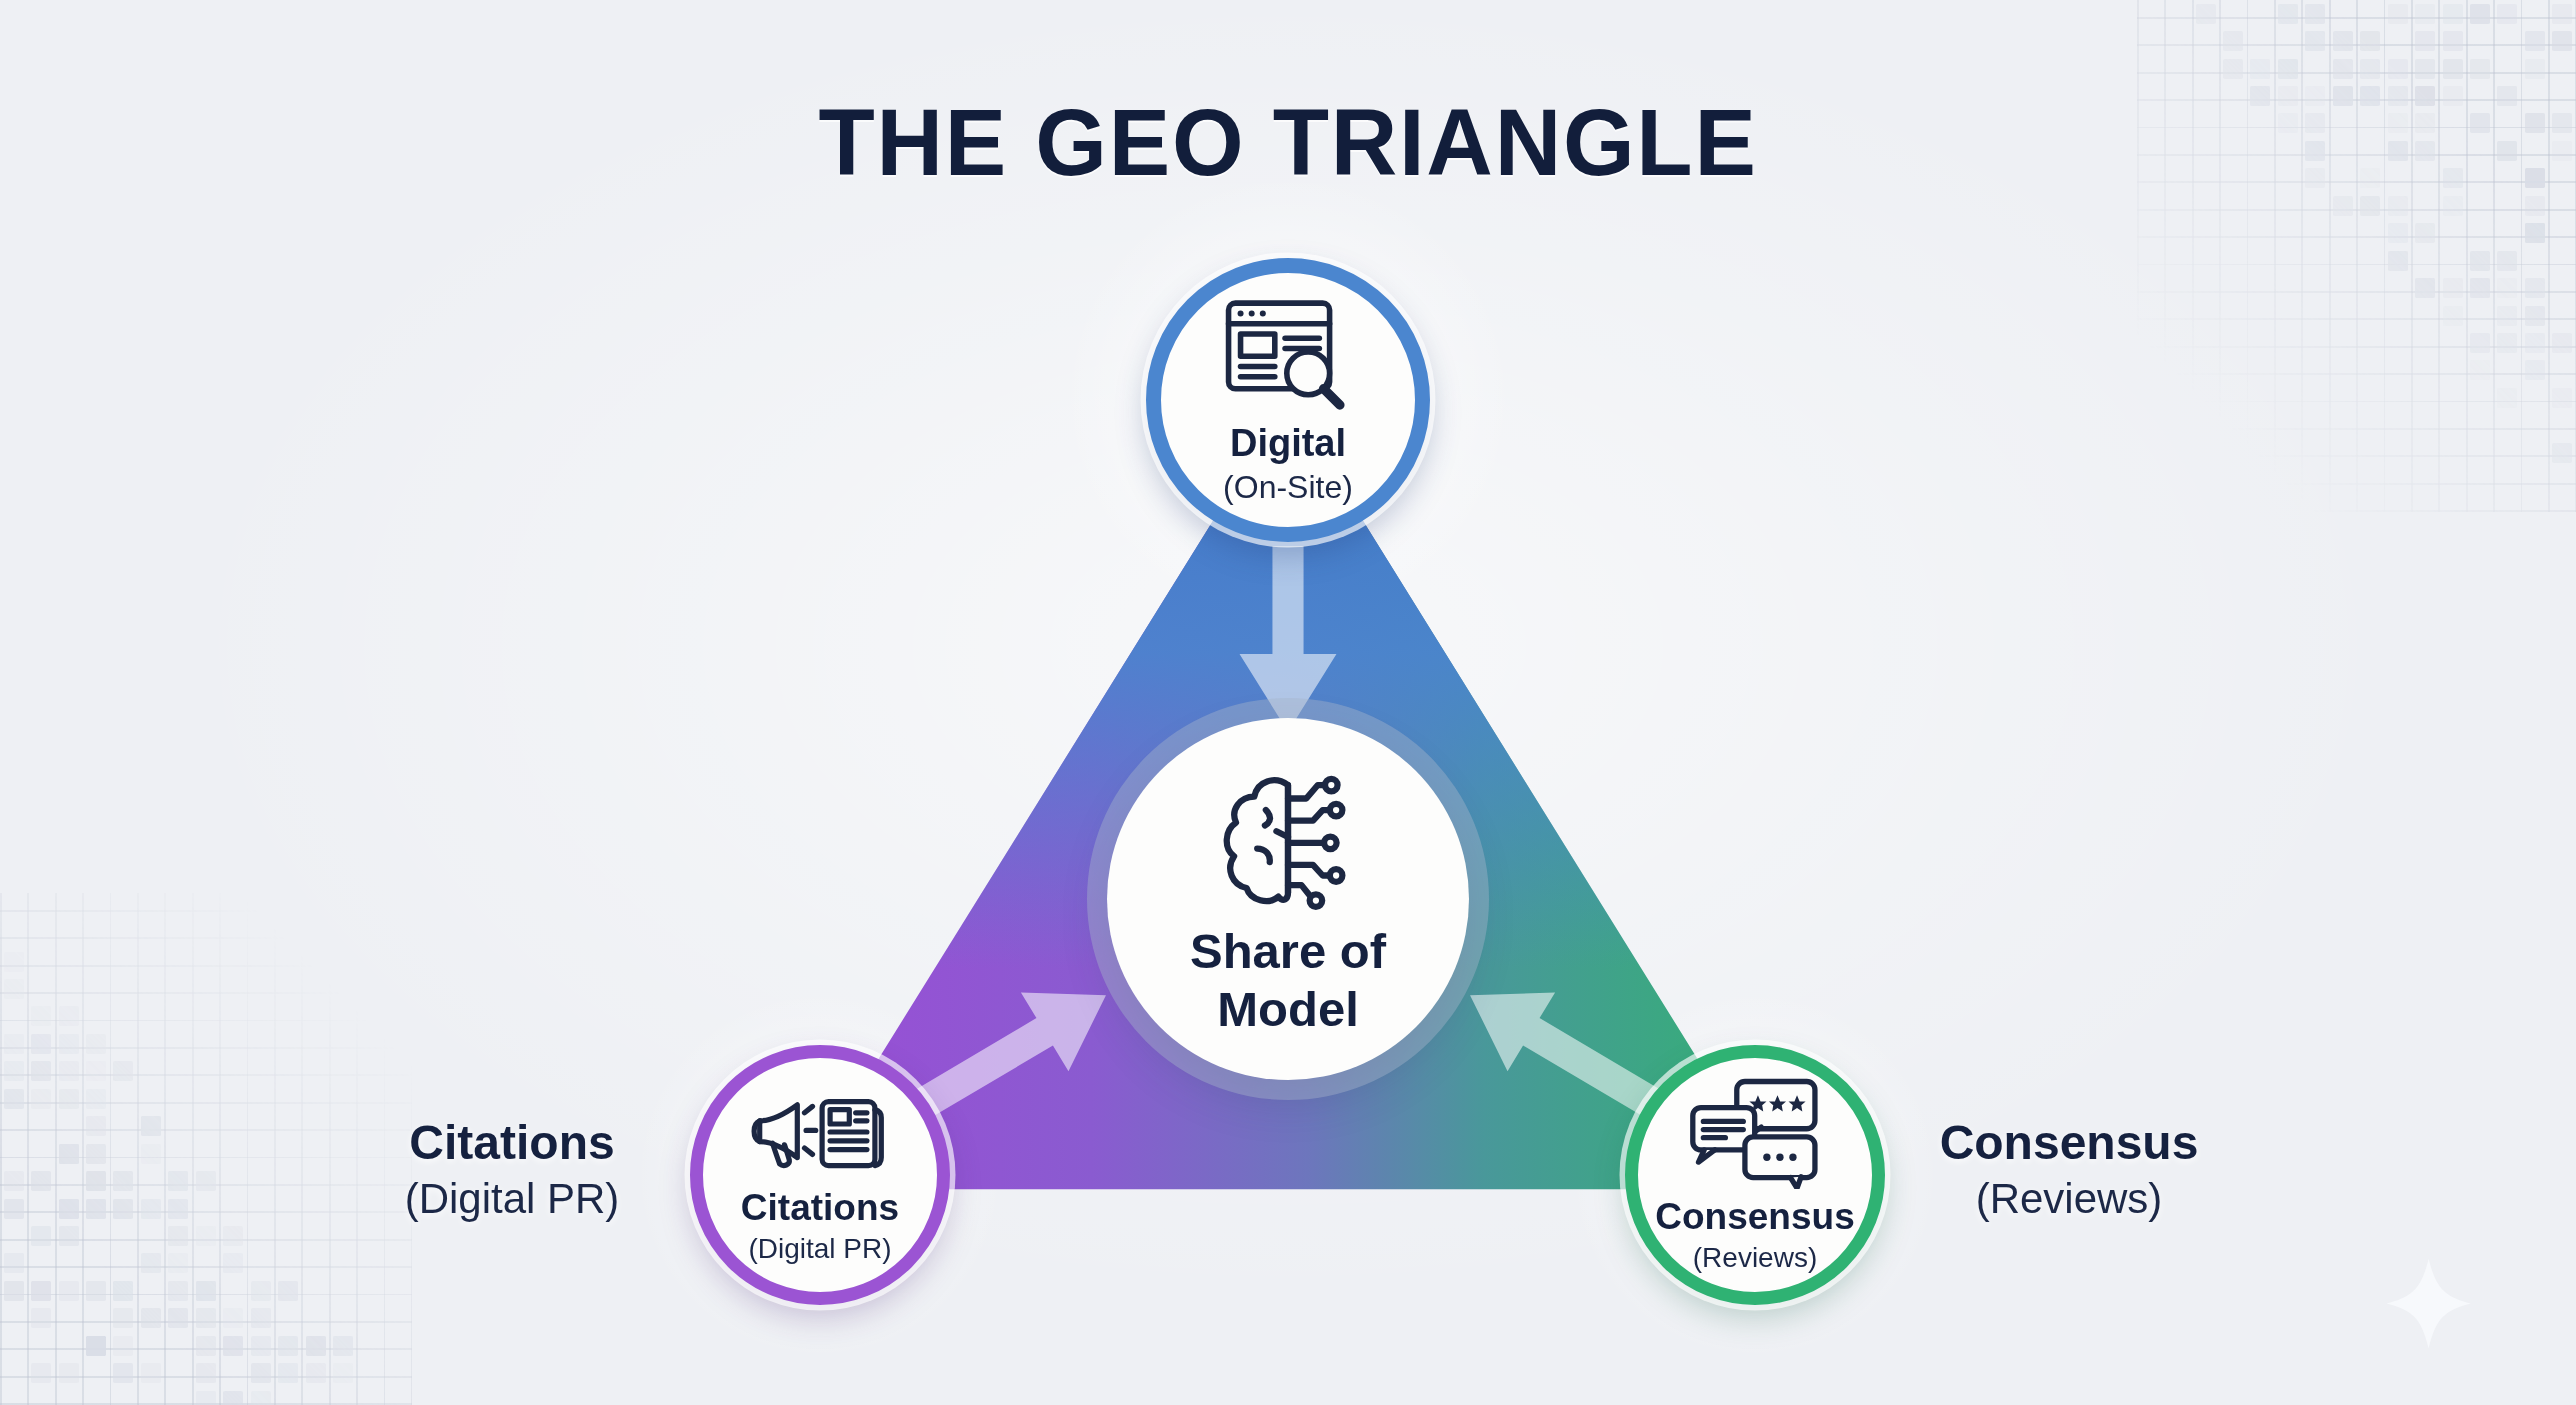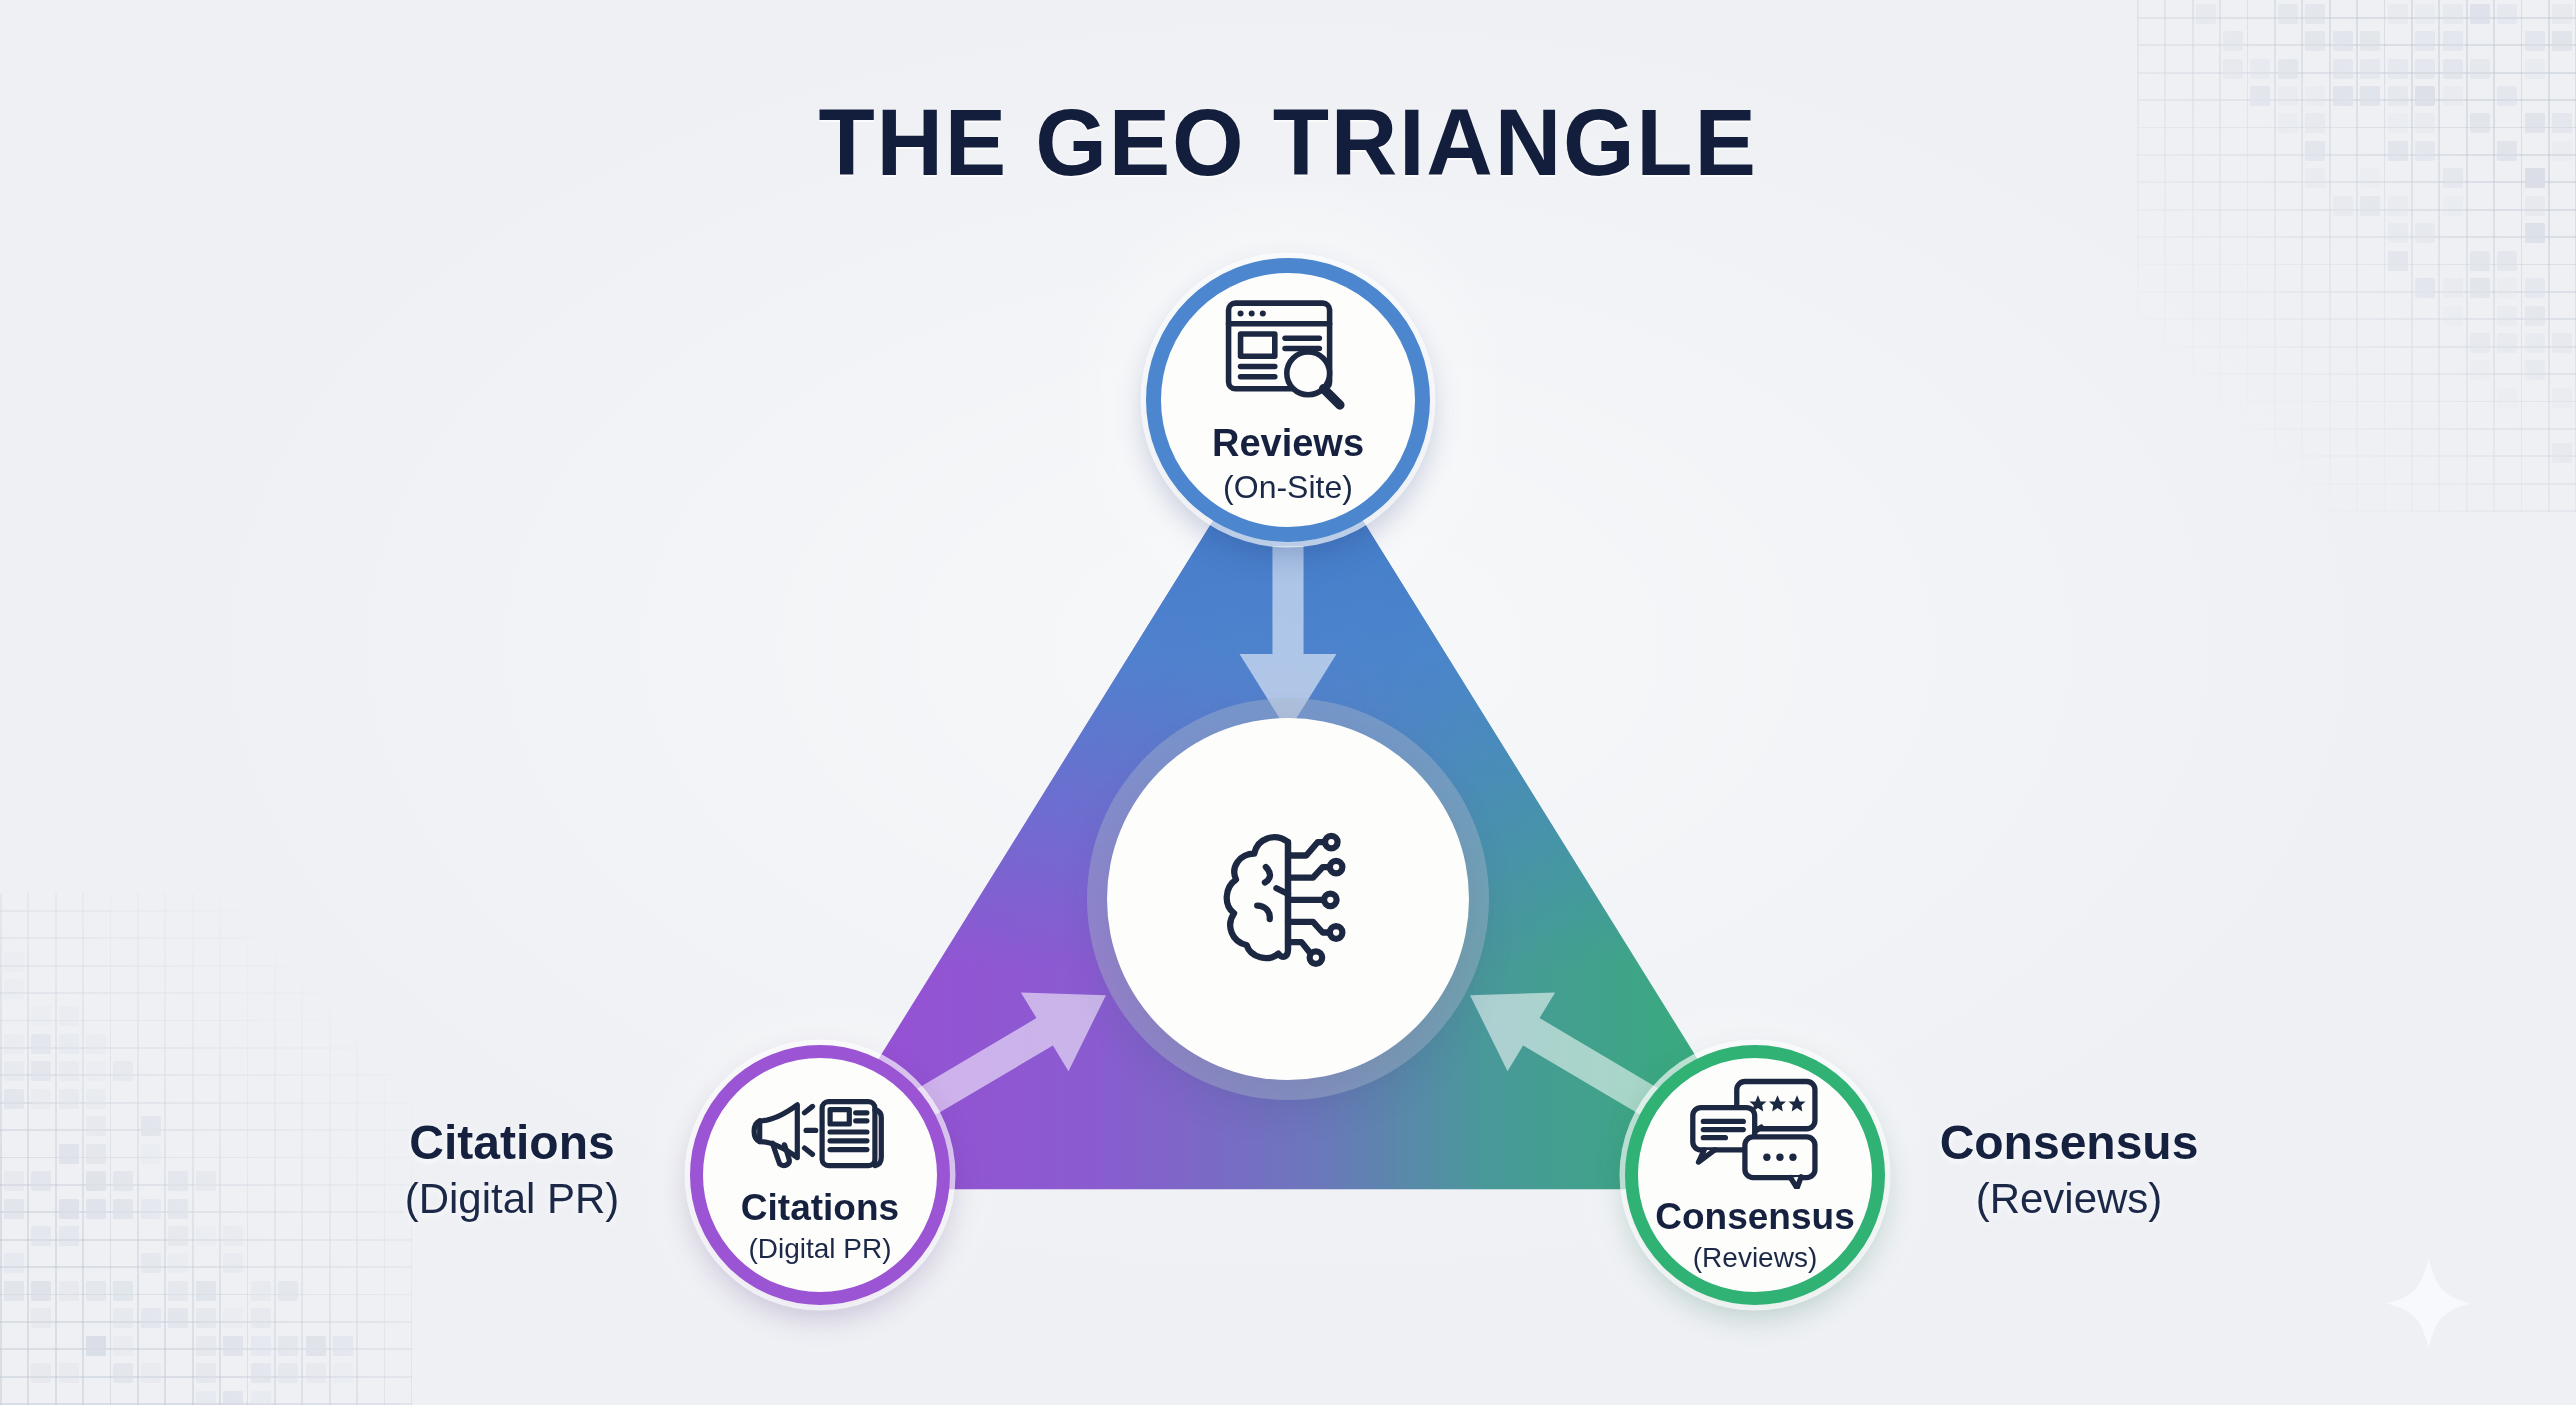--- a/index.html
+++ b/index.html
@@ -370,21 +370,21 @@
       <circle class="ic-fill" cx="50" cy="22" r="3.5"></circle>
       <rect class="ic" x="24" y="46" width="40" height="26"></rect>
       <line class="ic" x1="76" y1="51" x2="116" y2="51"></line>
       <line class="ic" x1="76" y1="63" x2="116" y2="63"></line>
       <line class="ic" x1="24" y1="84" x2="64" y2="84"></line>
       <line class="ic" x1="24" y1="96" x2="64" y2="96"></line>
       <circle class="ic ic-white" cx="103" cy="92" r="25"></circle>
       <line class="ic" style="stroke-width:11" x1="121" y1="110" x2="140" y2="129"></line>
     </svg>
   </span>
-  <div class="node-label">Reviews</div>
+  <div class="node-label">Digital</div>
   <div class="node-sublabel">(On-Site)</div>
 </div>
 
 <div class="node node-center">
   <span class="icon">
     <svg width="154" height="154" viewBox="0 0 160 160">
       <path class="ic" d="M 80,26 C 66,16 48,22 45,38 C 30,38 20,52 26,65 C 14,73 13,92 24,100 C 15,113 22,130 37,133 C 41,146 60,151 70,142 C 75,148 80,145 80,138 Z"></path>
       <path class="ic" d="M 80,26 L 80,138"></path>
       <path class="ic" d="M 57,52 C 63,58 63,64 56,68"></path>
       <path class="ic" d="M 48,92 C 56,92 62,98 61,106"></path>
@@ -394,20 +394,21 @@
       <path class="ic" d="M 80,63 H 106 L 116,52 H 122"></path>
         <circle class="ic" cx="130" cy="52" r="6.5"></circle>
       <path class="ic" d="M 80,86 H 116"></path>
         <circle class="ic" cx="124" cy="86" r="6.5"></circle>
       <path class="ic" d="M 80,109 H 106 L 116,120 H 122"></path>
         <circle class="ic" cx="130" cy="120" r="6.5"></circle>
       <path class="ic" d="M 80,130 H 94 L 102,140"></path>
         <circle class="ic" cx="109" cy="146" r="6.5"></circle>
     </svg>
   </span>
+  <div class="node-label">Share of Model</div>
 </div>
 
 <div class="node node-bl" style="border-color: rgb(155, 84, 211);">
   <span class="icon">
     <svg width="145" height="96" viewBox="0 0 180 120">
       <path class="ic" d="M 14,46 C 32,46 50,34 61,26 L 61,92 C 50,84 32,72 14,72 Z"></path>
       <path class="ic" d="M 14,46 C 9,48 7,52 7,59 C 7,66 9,70 14,72"></path>
       <path class="ic" d="M 30,74 C 34,86 36,92 39,100 C 44,104 52,101 51,95 C 49,88 47,82 45,76"></path>
       <path class="ic" d="M 70,36 L 80,28"></path>
       <path class="ic" d="M 72,58 L 84,58"></path>

